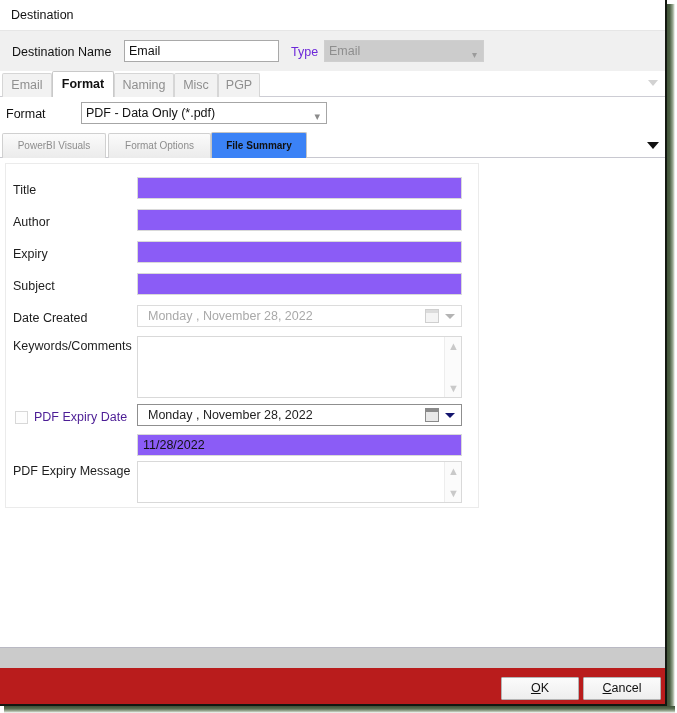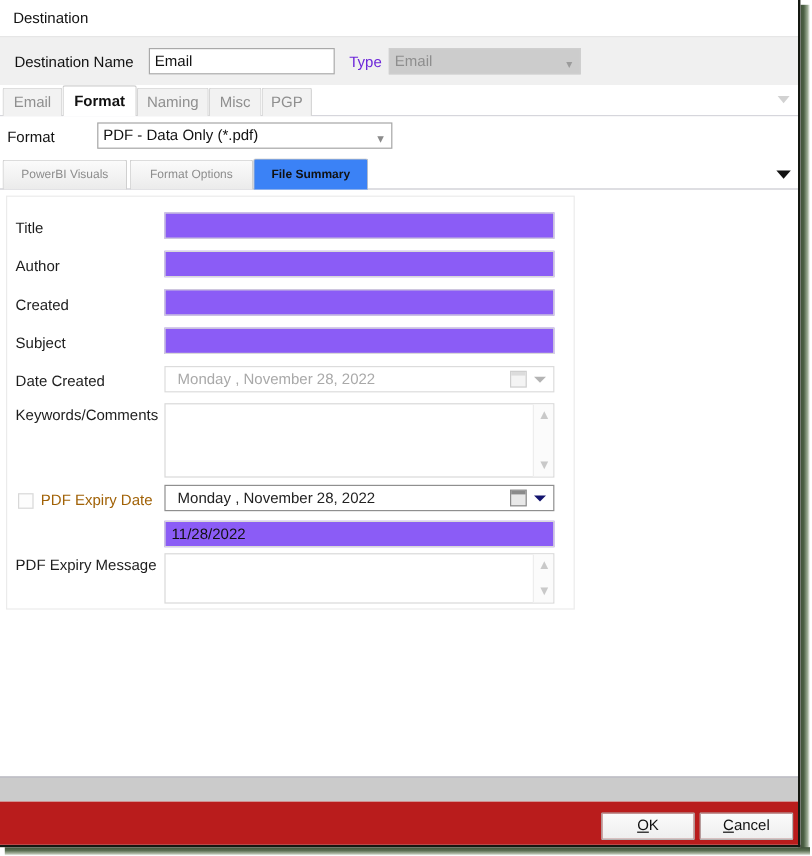--- a/index.html
+++ b/index.html
@@ -173,21 +173,21 @@
     width: 474px; height: 345px;
     background: #ffffff;
     border: 1px solid #ebebeb;
   }
 
   .frow { position: absolute; left: 0; width: 474px; }
   .flabel {
     position: absolute; left: 7px;
     font-size: 12.5px; color: #1d1d1d;
   }
-  .flabel.dim { color: #a16207; }
+  .flabel.dim { color: #4c1d95; }
 
   .ftext {
     position: absolute; left: 131px;
     width: 325px; height: 22px;
     background: #8b5cf6;
     border: 1px solid #d9d9d9;
     font-family: "Liberation Sans", sans-serif;
     font-size: 12.5px; color: #111;
     padding: 0 5px; line-height: 20px;
   }
@@ -337,21 +337,21 @@
       <span class="flabel" style="top:6px;">Title</span>
       <div class="ftext" style="top:0px;"></div>
     </div>
 
     <div class="frow" style="top:45px;height:30px;">
       <span class="flabel" style="top:6px;">Author</span>
       <div class="ftext" style="top:0px;"></div>
     </div>
 
     <div class="frow" style="top:77px;height:30px;">
-      <span class="flabel" style="top:6px;">Created</span>
+      <span class="flabel" style="top:6px;">Expiry</span>
       <div class="ftext" style="top:0px;"></div>
     </div>
 
     <div class="frow" style="top:109px;height:30px;">
       <span class="flabel" style="top:6px;">Subject</span>
       <div class="ftext" style="top:0px;"></div>
     </div>
 
     <div class="frow" style="top:141px;height:30px;">
       <span class="flabel" style="top:6px;">Date Created</span>

